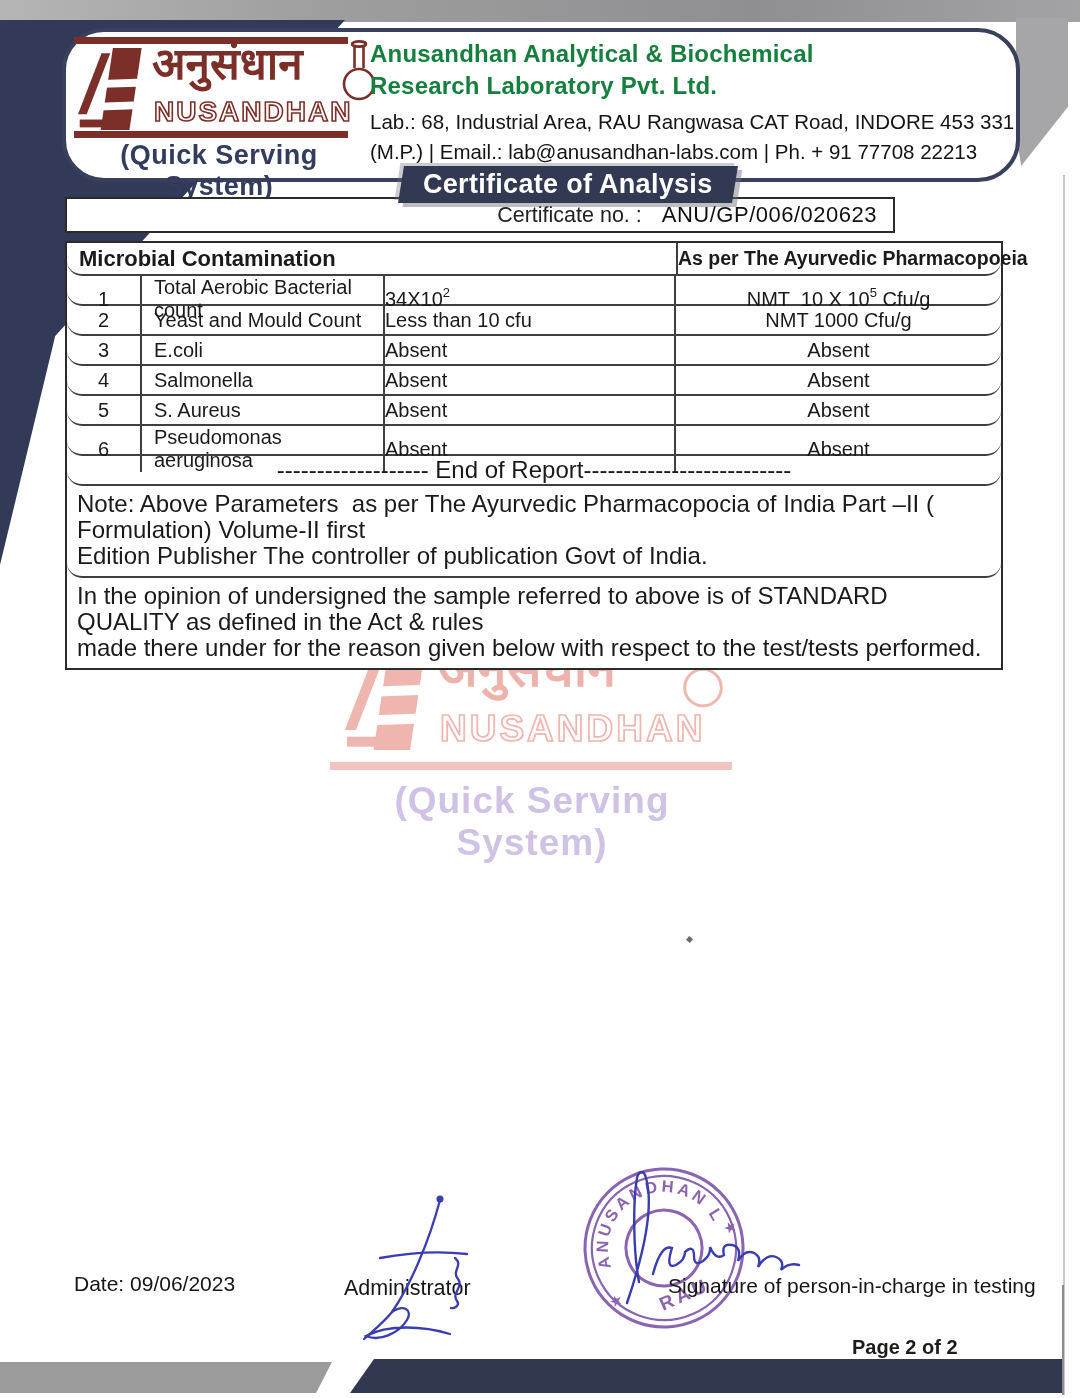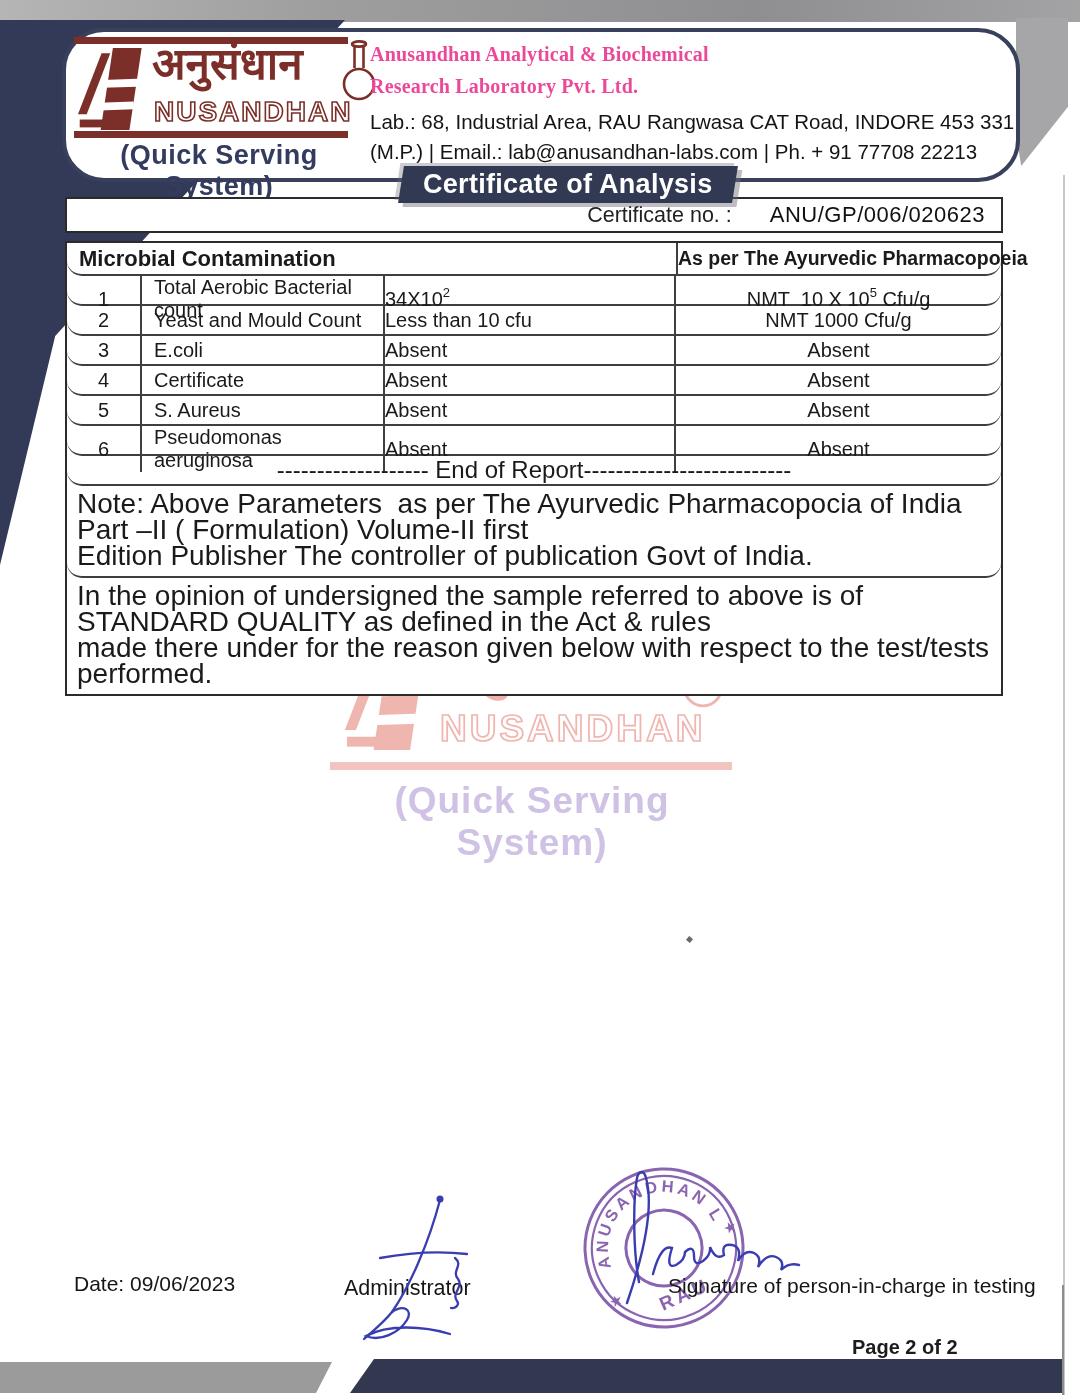--- a/index.html
+++ b/index.html
@@ -27,53 +27,53 @@
   .logo-bar.top { top:3px; } .logo-bar.bottom { top:97px; }
   .logo-hindi { position:absolute; left:78px; top:8px; font-size:44px; font-weight:bold; color:#7b2f28;
     font-family:"DejaVu Sans", sans-serif; line-height:1; }
   .logo-latin { position:absolute; left:80px; top:64px; font-size:28px; font-weight:800; letter-spacing:2px;
     color:#ffffff; -webkit-text-stroke:1.6px #7b2f28; line-height:1; }
   .logo-a { position:absolute; left:0; top:14px; }
   .logo-flask { position:absolute; left:268px; top:6px; }
   .logo-tagline { position:absolute; left:0; top:106px; width:290px; text-align:center;
     font-size:27px; font-weight:bold; color:#333b5e; letter-spacing:.5px; }
   .company { position:absolute; left:304px; top:6px; width:650px; }
-  .company-name { font-size:20px; font-weight:bold; color:#ec4899; line-height:32px; letter-spacing:.2px;font-family:Liberation Serif, serif; }
+  .company-name { font-size:24px; font-weight:bold; color:#15803d; line-height:32px; letter-spacing:.2px; }
   .company-addr { font-size:20.5px; color:#141414; line-height:27px; margin-top:3px; }
   .company-addr.first { margin-top:6px; }
 
   
   .banner { position:absolute; left:401px; top:166px; width:334px; height:37px; background:#323952;
     z-index:5; transform:skewX(-9deg); box-shadow:5px 4px 0 rgba(110,110,120,.45), -4px -3px 0 rgba(110,110,120,.35);
     display:flex; align-items:center; justify-content:center; }
   .banner span { transform:skewX(9deg); color:#ffffff; font-size:27px; font-weight:bold; letter-spacing:.3px; }
-  .cert-box { position:absolute; left:65px; top:197px; width:938px; height:36px;
+  .cert-box { position:absolute; left:65px; top:197px; width:830px; height:36px;
     border:2.5px solid #2b2b2b; background:#fff; display:flex; align-items:center; justify-content:flex-end;
-    padding-right:16px; gap:38px; z-index:3; }
+    padding-right:16px; gap:20px; z-index:3; }
   .cert-label { font-size:21.5px; color:#222; }
   .cert-value { font-size:22px; color:#111; letter-spacing:.5px; }
 
   
   .main-table { position:absolute; left:65px; top:241px; width:938px; border:2.5px solid #2b2b2b; background:#fff; z-index:3; }
   .t-row { display:grid; border-bottom:2px solid #3f3f3f;border-radius:15px; }
   .t-row:last-child { border-bottom:none; }
   .t-head { grid-template-columns:611px 1fr; height:33px; }
   .t-head .hl { font-size:22px; font-weight:bold; padding-left:12px; display:flex; align-items:center; border-right:2px solid #3f3f3f; }
   .t-head .hr { font-size:19.5px; font-weight:bold; display:flex; align-items:center; justify-content:center; white-space:pre; }
   .t-data { grid-template-columns:75px 243px 291px 1fr; height:30px; }
   .t-data > div { display:flex; align-items:center; font-size:20px; }
   .c-sn { justify-content:center; border-right:2px solid #3f3f3f; }
   .c-param { padding-left:12px; border-right:2px solid #3f3f3f; }
   .c-result { padding-left:0; border-right:2px solid #3f3f3f; white-space:pre; }
   .c-spec { justify-content:center; white-space:pre; }
   sup { font-size:13px; line-height:0; position:relative; top:-6px; }
   .t-end { grid-template-columns:1fr; height:30px; }
   .t-end div { display:flex; align-items:center; justify-content:center; font-size:24px; white-space:pre; }
   .t-note, .t-opinion { grid-template-columns:1fr; padding:5px 10px 7px 10px; }
-  .note-line { font-size:28px; line-height:26px; white-space:pre-wrap; }
+  .note-line { font-size:24px; line-height:26px; white-space:pre-wrap; }
 
   
   .watermark { position:absolute; left:326px; top:620px; width:412px; height:206px; z-index:1; }
   .wm-bar { position:absolute; left:4px; width:402px; height:8px; background:#eebab4; opacity:.85; }
   .wm-bar.top { top:7px; } .wm-bar.bottom { top:142px; }
   .wm-hindi { position:absolute; left:112px; top:22px; font-size:52px; font-weight:bold; color:#efb2ab;
     font-family:"DejaVu Sans", sans-serif; line-height:1; }
   .wm-latin { position:absolute; left:114px; top:90px; font-size:37px; font-weight:800; letter-spacing:3px;
     color:#ffffff; -webkit-text-stroke:1.7px #f0b5ae; line-height:1; }
   .wm-a { position:absolute; left:14px; top:26px; }
@@ -167,21 +167,21 @@
 
     <div class="t-row t-data">
       <div class="c-sn">3</div>
       <div class="c-param">E.coli</div>
       <div class="c-result"><span>Absent</span><sup></sup></div>
       <div class="c-spec"><span>Absent</span><sup></sup><span></span></div>
     </div>
 
     <div class="t-row t-data">
       <div class="c-sn">4</div>
-      <div class="c-param">Certificate</div>
+      <div class="c-param">Salmonella</div>
       <div class="c-result"><span>Absent</span><sup></sup></div>
       <div class="c-spec"><span>Absent</span><sup></sup><span></span></div>
     </div>
 
     <div class="t-row t-data">
       <div class="c-sn">5</div>
       <div class="c-param">S. Aureus</div>
       <div class="c-result"><span>Absent</span><sup></sup></div>
       <div class="c-spec"><span>Absent</span><sup></sup><span></span></div>
     </div>

